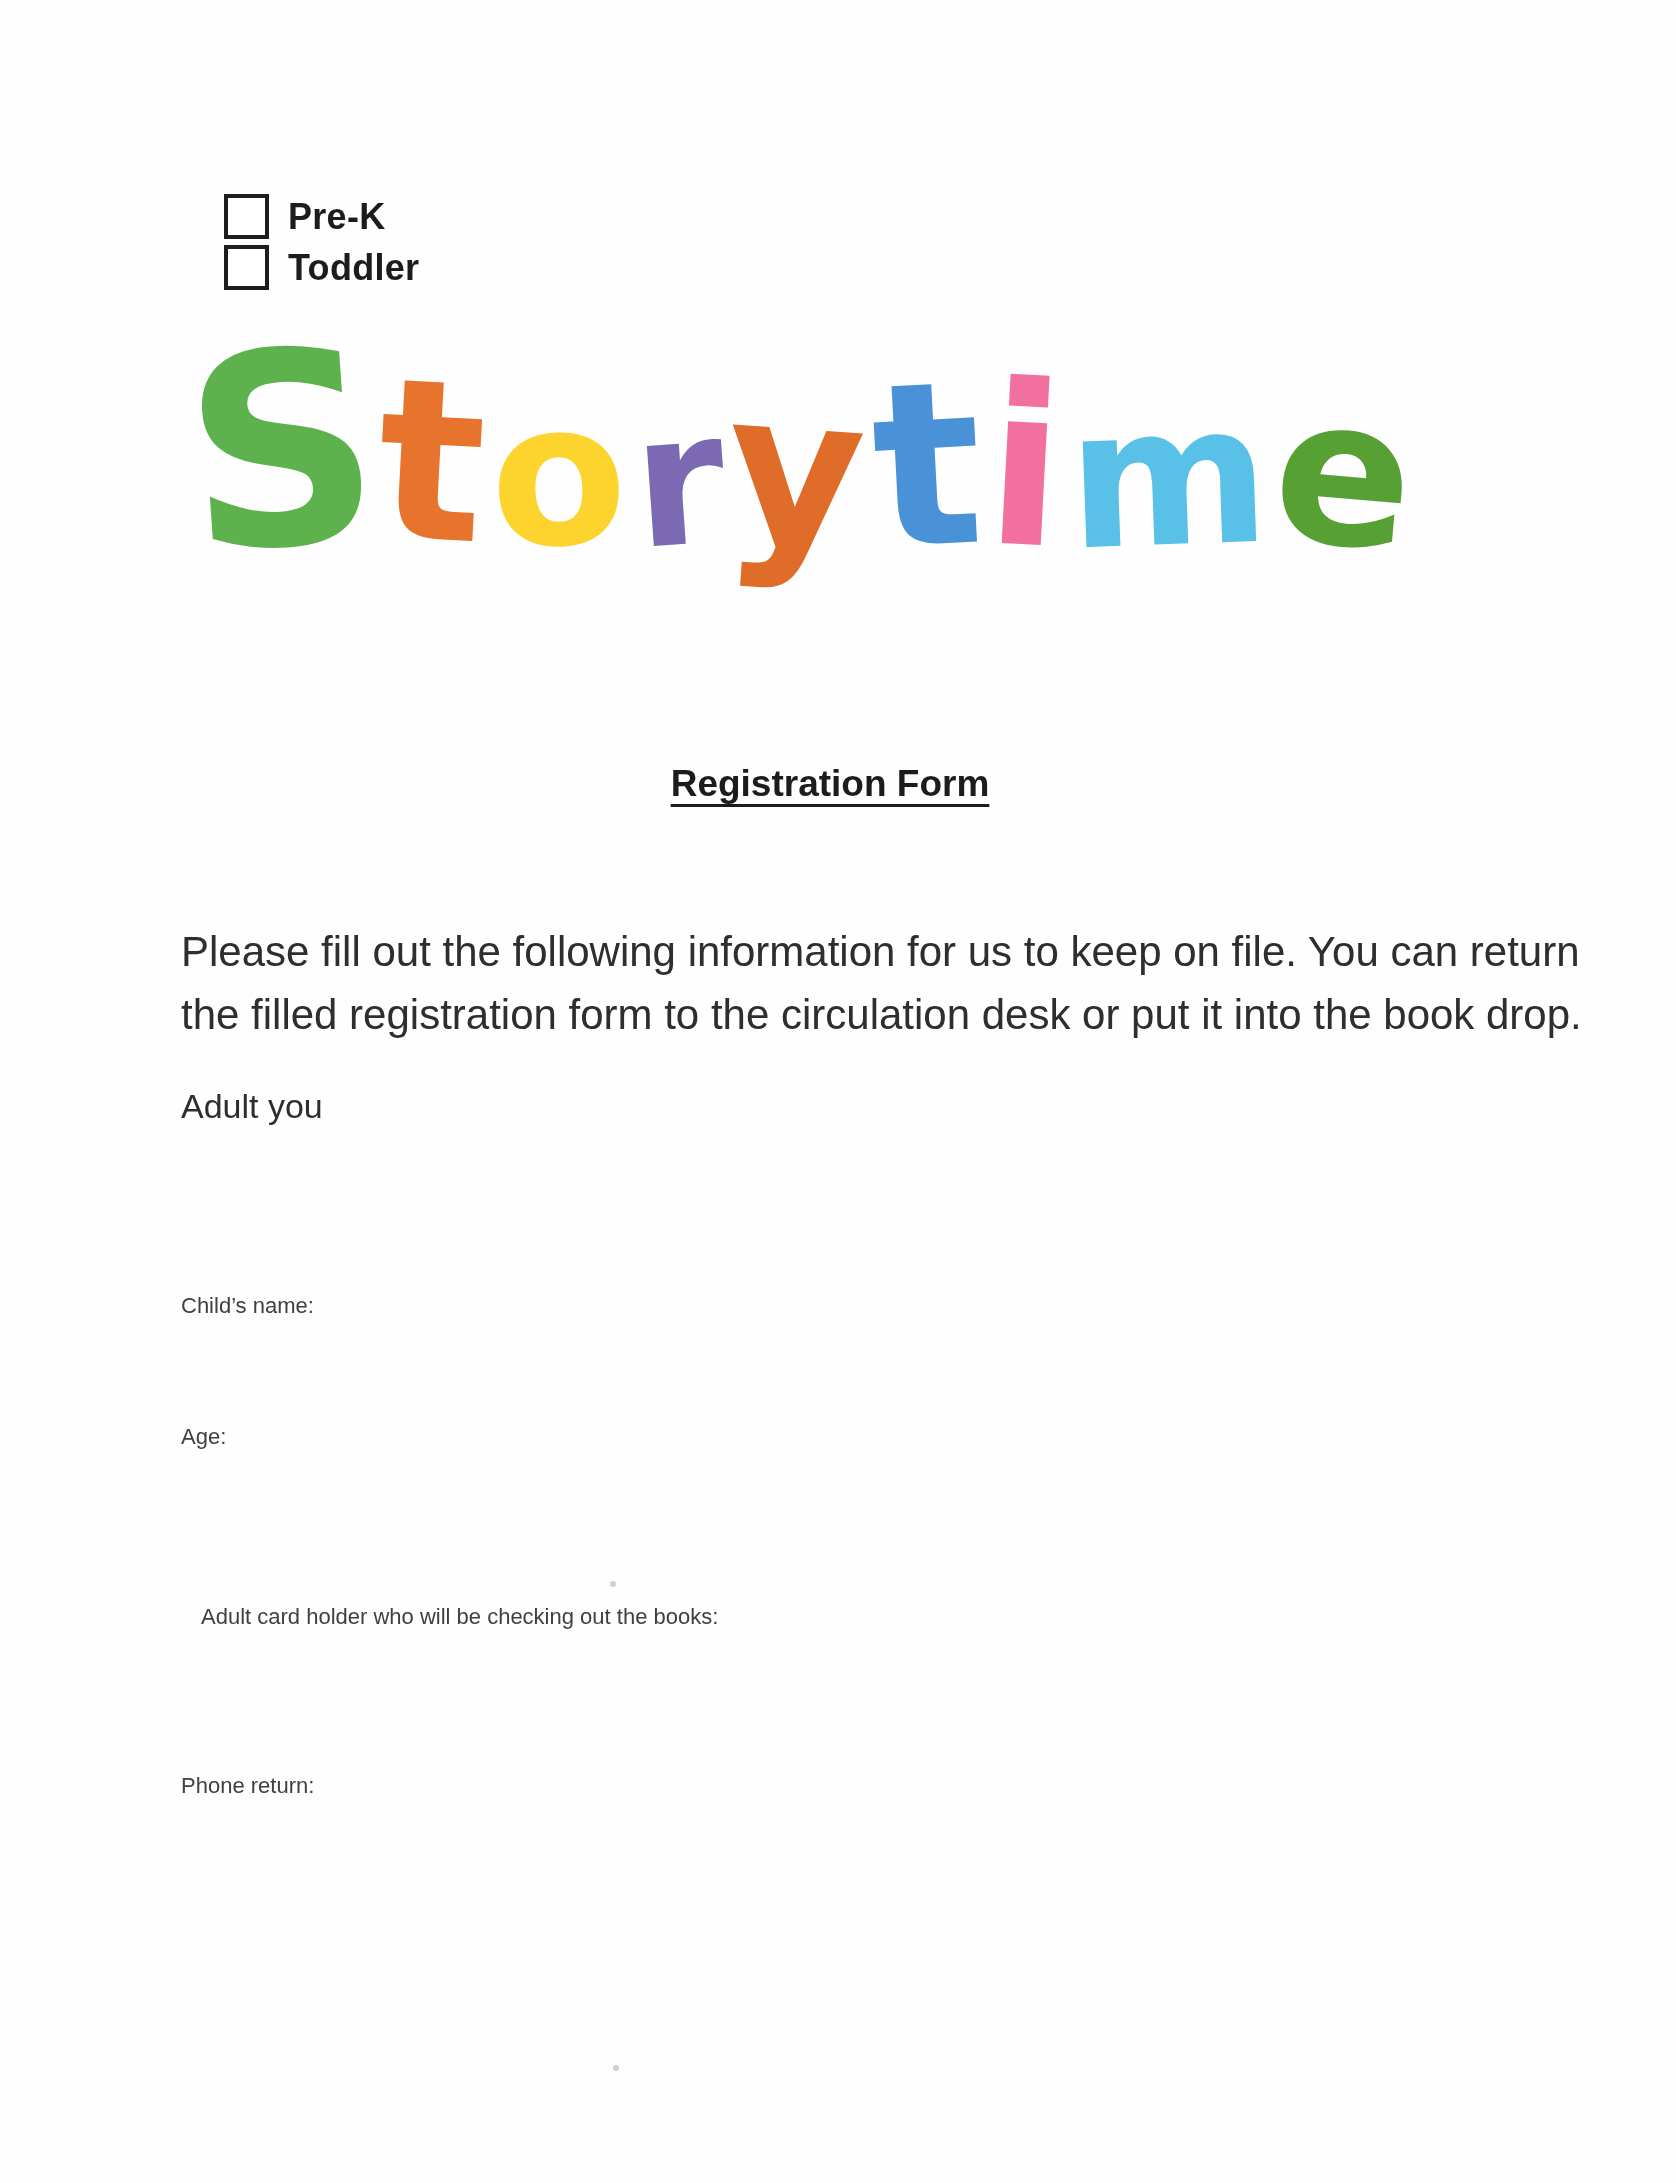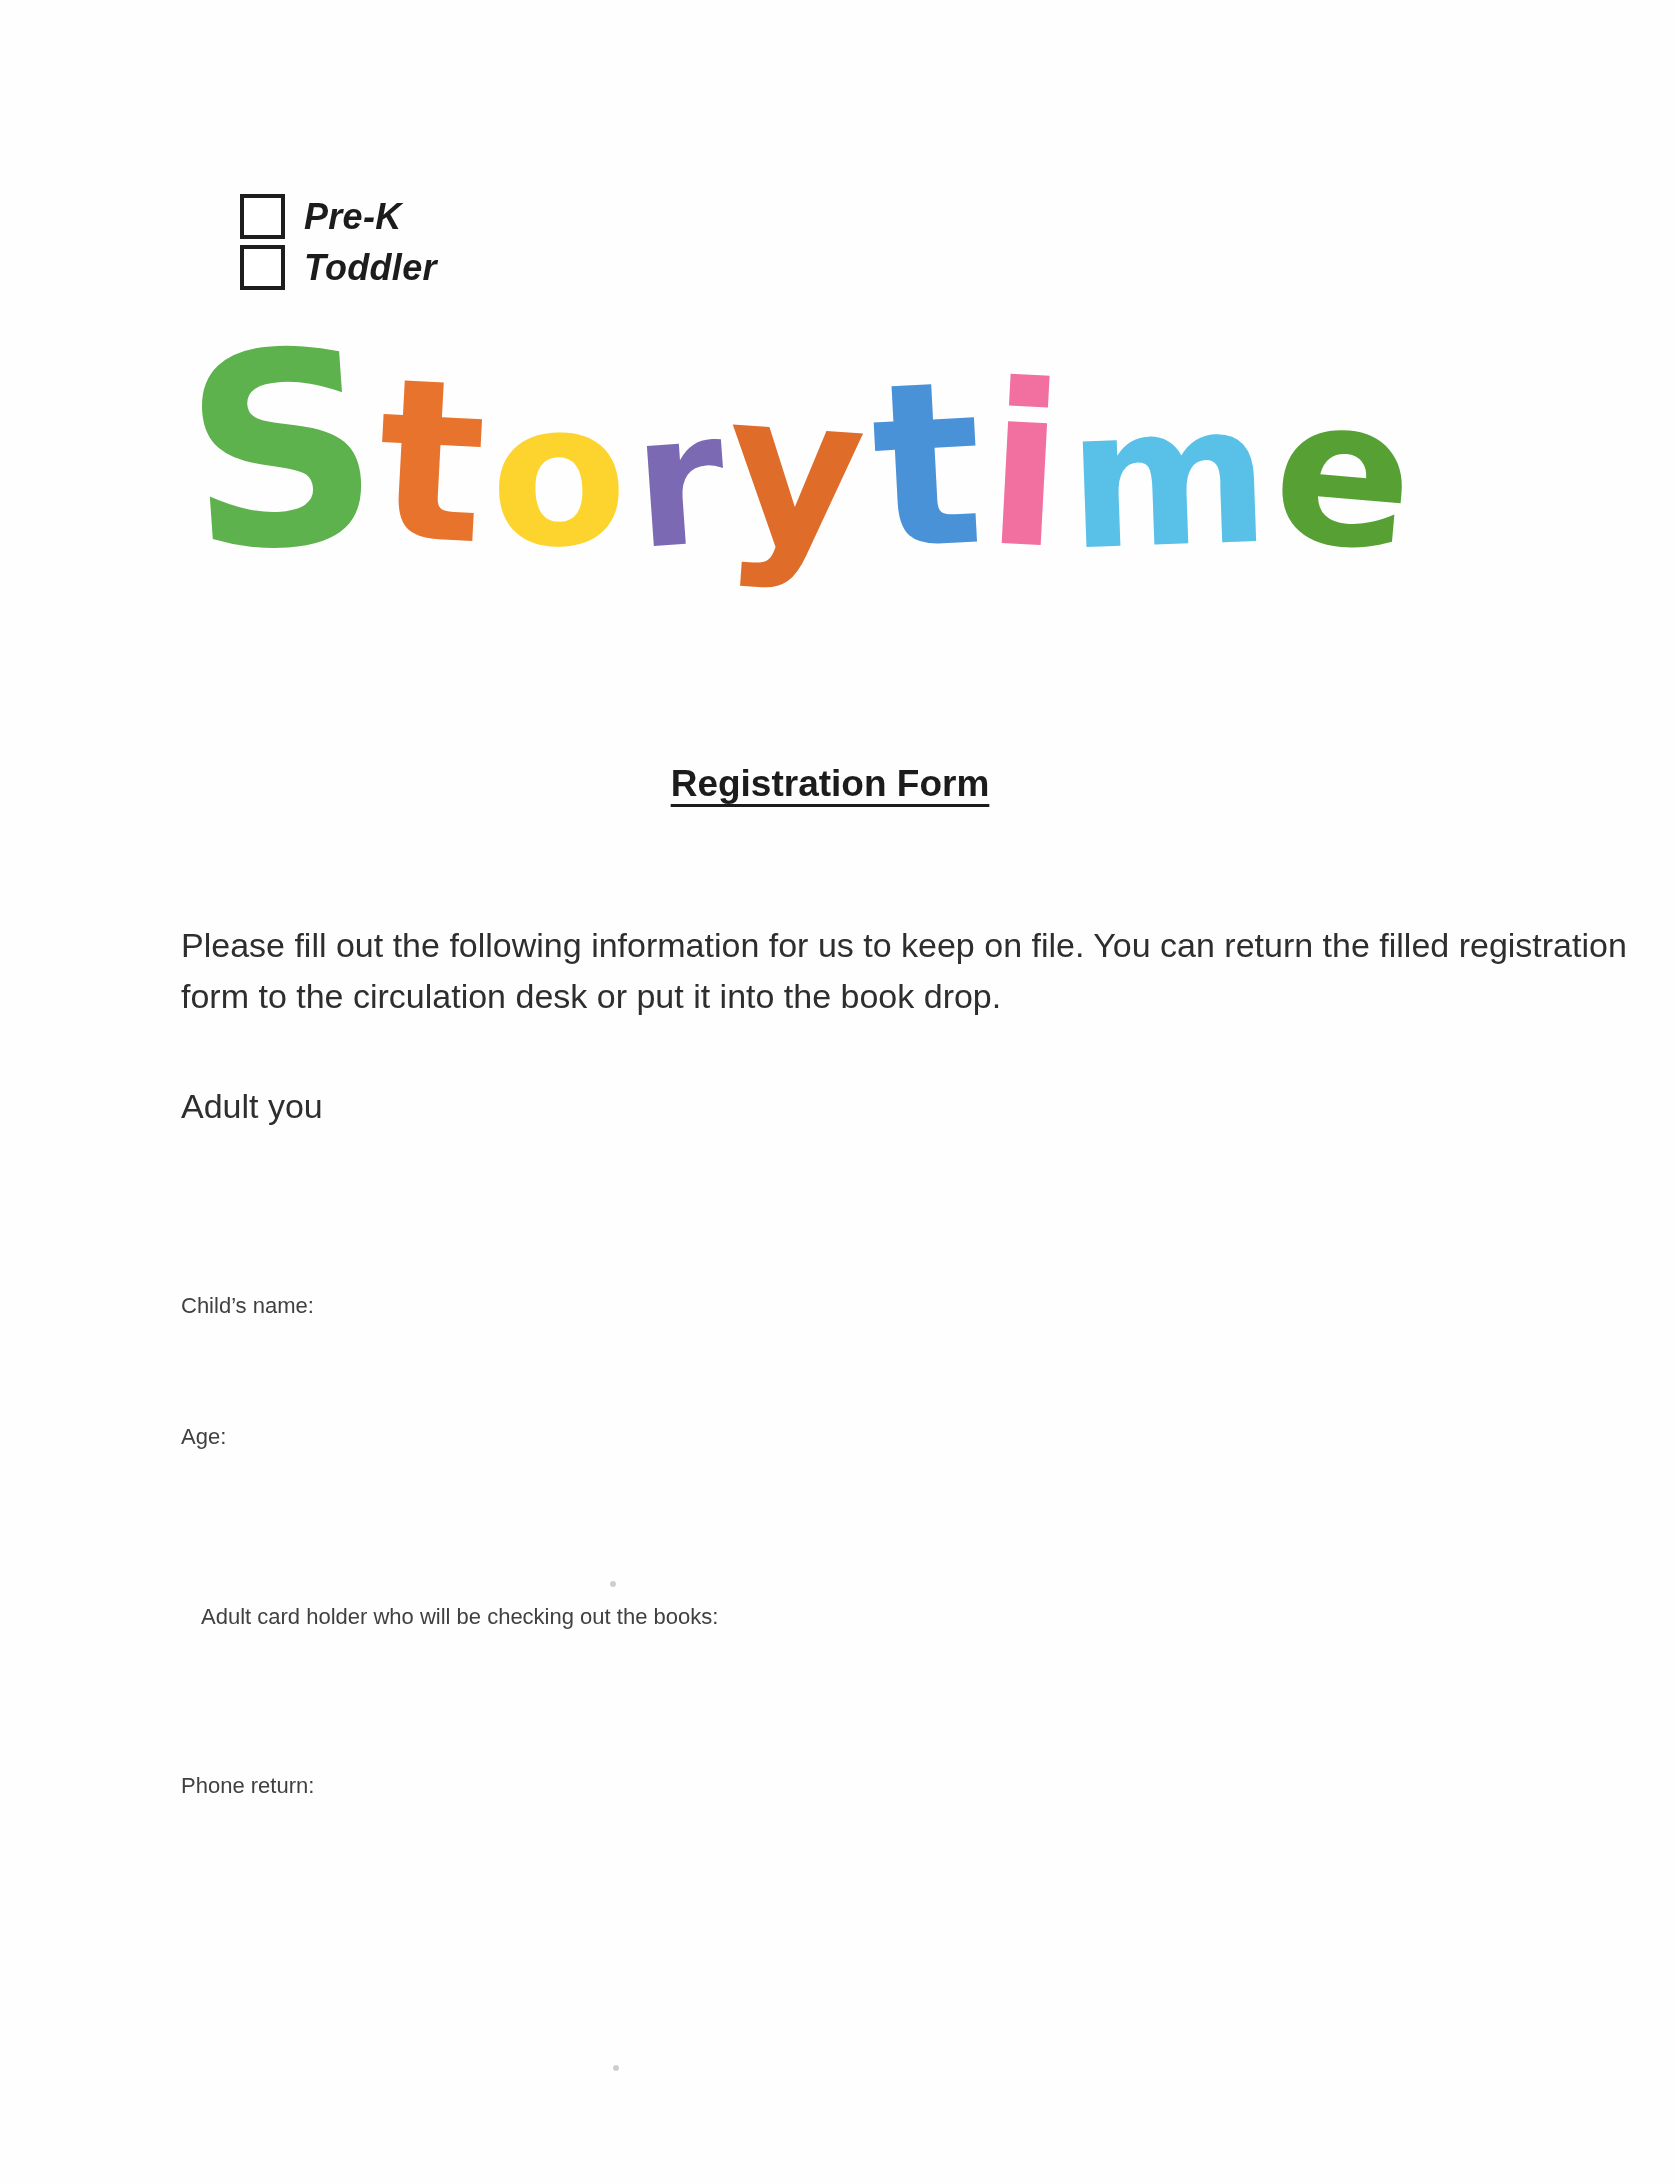--- a/index.html
+++ b/index.html
@@ -13,23 +13,22 @@
     height: 2183px;
     background: #fefefe;
     font-family: "Liberation Sans", sans-serif;
     color: #2b2b2b;
     overflow: hidden;
   }
 
   
   .checkbox-group {
     position: absolute;
-    left: 240px;
+    left: 224px;
     top: 191px;
-    font-style: italic;
   }
   .checkbox-row {
     display: flex;
     align-items: center;
     height: 51px;
   }
   .checkbox-box {
     width: 37px;
     height: 37px;
     border: 4.7px solid #1d1d1d;
@@ -83,21 +82,21 @@
     text-decoration-thickness: 3.4px;
     text-underline-offset: 8px;
   }
 
   
   .paragraph {
     position: absolute;
     left: 181px;
     top: 920px;
     width: 1460px;
-    font-size: 34px;
+    font-size: 42px;
     line-height: 1.5;
     color: #2e2e2e;
   }
   .thanks {
     position: absolute;
     left: 181px;
     top: 1087px;
     font-size: 34px;
     color: #2e2e2e;
   }

